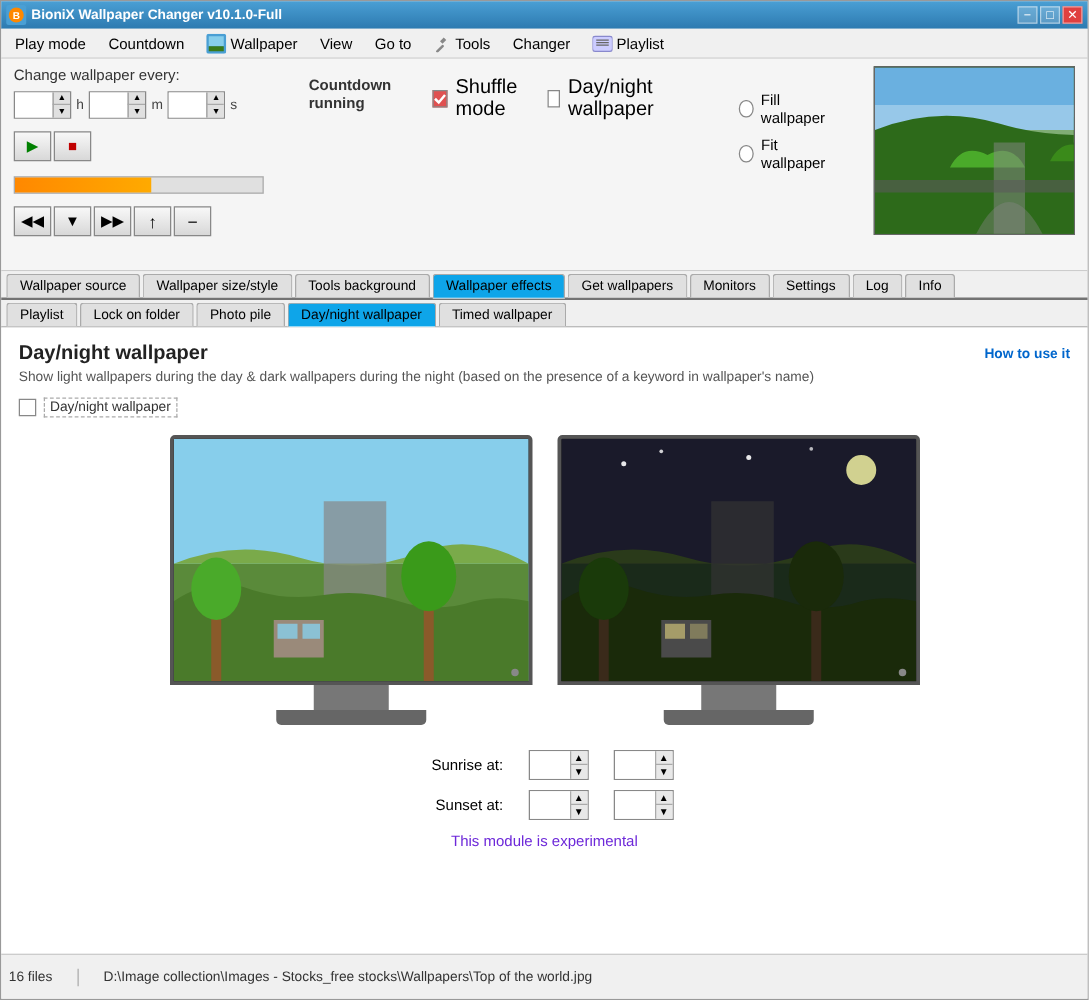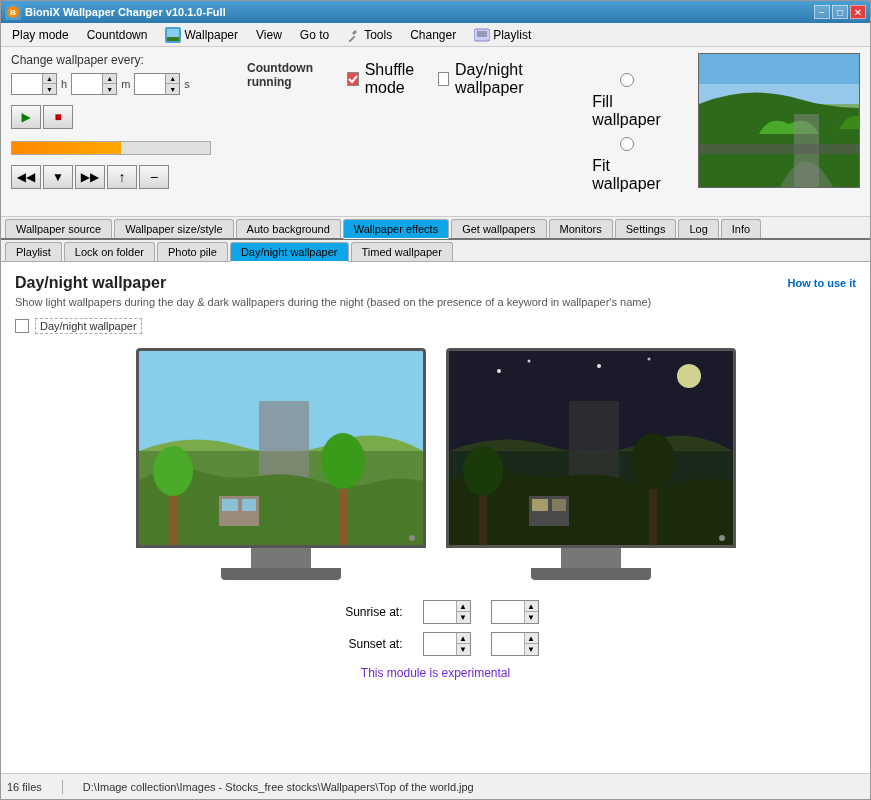--- a/index.html
+++ b/index.html
@@ -33,21 +33,21 @@
     .progress-bar-container { margin-top: 6px; width: 200px; height: 14px; background: #e0e0e0; border: 1px solid #aaa; }
     .progress-bar { height: 100%; background: linear-gradient(to right, #ff8800, #ffaa00); width: 55%; }
     
     .nav-controls { display: flex; gap: 2px; margin-top: 4px; }
     
     .countdown-status { display: flex; flex-direction: row; gap: 8px; padding: 8px 0; }
     .status-label { font-size: 12px; color: #333; font-weight: bold; }
     .checkbox-row { display: flex; align-items: center; gap: 6px; font-size: 16px; }
     .checkbox-filled { width: 14px; height: 14px; border: 1px solid #888; background: #e05050; display: flex; align-items: center; justify-content: center; cursor: pointer; }
     .checkbox-empty { width: 14px; height: 14px; border: 1px solid #888; background: white; cursor: pointer; }
-    .radio-row { display: flex; align-items: center; gap: 6px; font-size: 16px; flex-direction: column; }
+    .radio-row { display: flex; align-items: center; gap: 6px; font-size: 12px; }
     .radio-btn { width: 14px; height: 14px; border: 1px solid #888; border-radius: 50%; background: white; cursor: pointer; display: flex; align-items: center; justify-content: center; }
     
     .options-columns { display: flex; gap: 30px; padding-top: 20px; }
     
     .wallpaper-preview { margin-left: auto; width: 215px; height: 135px; background: #1a3a1a; border: 1px solid #666; overflow: hidden; }
     .preview-landscape { width: 100%; height: 100%; background: linear-gradient(to bottom, #87CEEB 0%, #87CEEB 30%, #2d5a1b 30%, #1a3a0a 100%); position: relative; }
     
     .tab-bar-1 { display: flex; border-bottom: 2px solid #737373; background: #f0f0f0; padding-top: 2px; padding-left: 4px; }
     .tab { padding: 3px 10px; font-size: 11px; cursor: pointer; border: 1px solid #aaa; border-bottom: none; background: #e0e0e0; margin-right: 2px; border-radius: 3px 3px 0 0; }
     .tab.active { background: #0ea5e9; border-bottom: 1px solid white; margin-bottom: -1px; z-index: 1; }
@@ -75,21 +75,21 @@
     .time-row { display: flex; align-items: center; gap: 20px; font-size: 12px; }
     .time-label-right { width: 70px; text-align: right; }
     .spinbox-horiz { display: flex; align-items: center; border: 1px solid #888; background: white; }
     .spinbox-horiz input { width: 32px; height: 22px; border: none; text-align: center; font-size: 12px; outline: none; }
     .spinbox-horiz-arrows { display: flex; flex-direction: column; }
     .spinbox-horiz-arrow { width: 14px; height: 11px; background: #e8e8e8; border-left: 1px solid #aaa; display: flex; align-items: center; justify-content: center; font-size: 8px; cursor: pointer; }
     .spinbox-horiz-arrow:first-child { border-bottom: 1px solid #aaa; }
     
     .experimental-note { text-align: center; font-size: 12px; color: #6d28d9; margin-top: 8px; }
     
-    .status-bar { background: #f0f0f0; border-top: 1px solid #ccc; padding: 2px 6px; display: flex; align-items: center; gap: 20px; font-size: 11px; color: #333; height: 26px; }
+    .status-bar { background: #f0f0f0; border-top: 1px solid #ccc; padding: 2px 6px; display: flex; align-items: center; gap: 20px; font-size: 11px; color: #333; height: 36px; }
     .status-sep { width: 1px; height: 14px; background: #aaa; }
     
     .inline-spinner { display: inline-flex; align-items: stretch; border: 1px solid #888; background: white; height: 22px; }
     .inline-spinner input { width: 30px; height: 100%; border: none; text-align: center; font-size: 12px; outline: none; padding: 0; }
     .inline-spinner-arrows { display: flex; flex-direction: column; }
     .inline-spinner-up, .inline-spinner-dn { width: 14px; height: 11px; background: #e0e0e0; border-left: 1px solid #999; display: flex; align-items: center; justify-content: center; font-size: 7px; cursor: pointer; line-height: 1; }
     .inline-spinner-up { border-bottom: 1px solid #aaa; }
   </style>
 </head>
 <body>
@@ -235,21 +235,21 @@
           <path d="M80 135 Q107 80 135 135Z" fill="#888" opacity="0.4"></path>
           <rect x="0" y="90" width="215" height="10" fill="#5a5a5a" opacity="0.6"></rect>
         </svg>
       </div>
     </div>
   </div>
 
   <div class="tab-bar-1">
     <div class="tab">Wallpaper source</div>
     <div class="tab">Wallpaper size/style</div>
-    <div class="tab">Auto background</div>
+    <div class="tab">Tools background</div>
     <div class="tab active">Wallpaper effects</div>
     <div class="tab">Get wallpapers</div>
     <div class="tab">Monitors</div>
     <div class="tab">Settings</div>
     <div class="tab">Log</div>
     <div class="tab">Info</div>
   </div>
 
   <div class="tab-bar-2">
     <div class="tab">Playlist</div>

